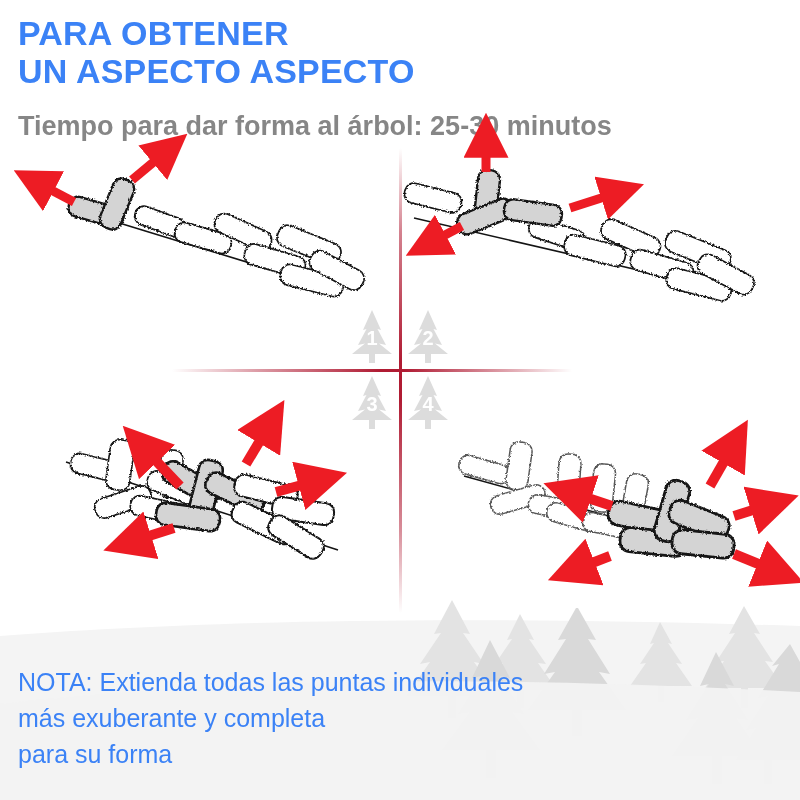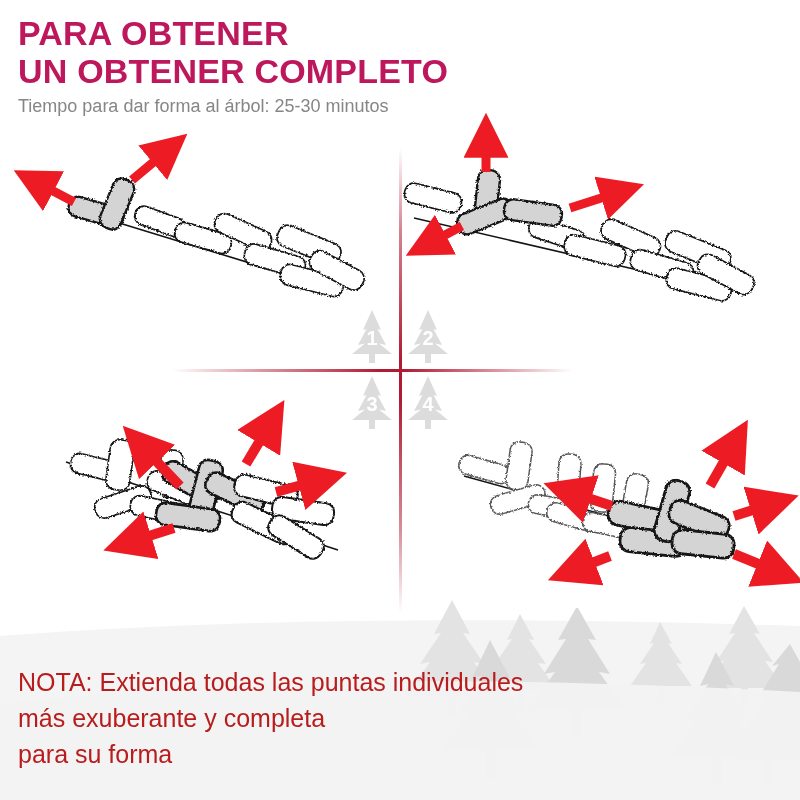--- a/index.html
+++ b/index.html
@@ -17,34 +17,34 @@
   }
 
   
   .header {
     position: absolute;
     left: 18px;
     top: 14px;
     width: 760px;
   }
   .title-line {
-    color: #be185d;
+    color: #3b82f6;
     font-family: "Liberation Sans", sans-serif;
     font-size: 34px;
     font-weight: bold;
     letter-spacing: 0.2px;
     line-height: 38px;
     white-space: nowrap;
   }
   .subtitle {
-    margin-top: 0;
+    margin-top: 20px;
     color: #868686;
     font-family: "Liberation Sans", sans-serif;
-    font-size: 18px;
-    font-weight: normal;
+    font-size: 27px;
+    font-weight: bold;
     line-height: 32px;
     white-space: nowrap;
   }
 
   
   .crosshair-v {
     position: absolute;
     left: 399px;
     top: 148px;
     width: 3px;
@@ -118,38 +118,38 @@
     left: 0;
     top: 600px;
     width: 800px;
     height: 200px;
     overflow: hidden;
   }
   .note-text {
     position: absolute;
     left: 18px;
     top: 64px;
-    color: #b91c1c;
+    color: #3b82f6;
     font-family: "Liberation Sans", sans-serif;
     font-size: 25px;
     font-weight: normal;
     line-height: 36px;
     white-space: nowrap;
     z-index: 5;
   }
   .note-text div { white-space: nowrap; }
 </style>
 </head>
 <body>
 
 <div id="page">
 
   <div class="header">
     <div class="title-line">PARA OBTENER</div>
-    <div class="title-line">UN OBTENER COMPLETO</div>
+    <div class="title-line">UN ASPECTO ASPECTO</div>
     <div class="subtitle">Tiempo para dar forma al árbol: 25-30 minutos</div>
   </div>
 
   <div class="crosshair-v"></div>
   <div class="crosshair-h"></div>
 
   <div class="step-trees">
 
     <div class="step-tree n1">
       <span>

